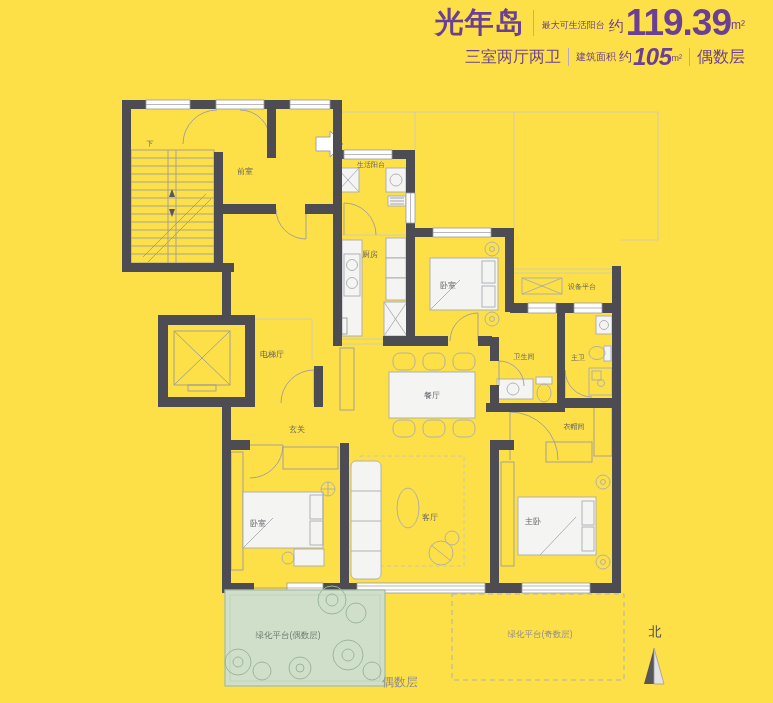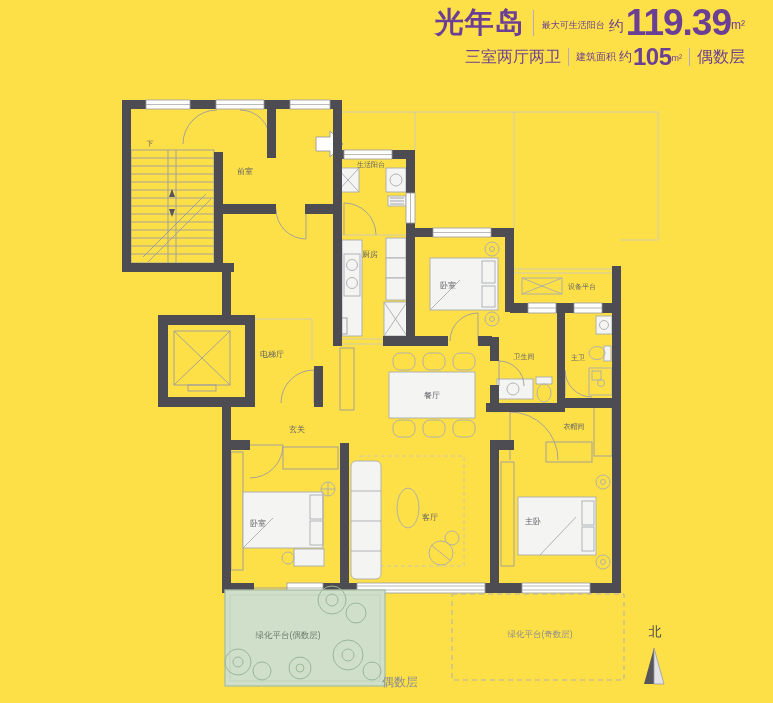--- a/index.html
+++ b/index.html
@@ -13,21 +13,21 @@
   .hdr .vdiv{width:1px;background:#b9a6cf;height:26px;margin:0 8px;}
   .hdr .vdiv2{width:1px;background:#b9a6cf;height:18px;margin:0 7px;align-self:center;}
   .hdr .stack{display:flex;font-size:9px;line-height:10px;margin-top:4px;}
   .hdr .approx{font-size:15px;margin:6px 2px 0 4px;}
   .hdr .big{font-size:37px;font-weight:bold;letter-spacing:-1px;line-height:36px;}
   .hdr .unit{font-size:12px;margin-top:4px;}
   .hdr .row2{margin-top:1px;align-items:center;height:24px;}
   .hdr .mid{font-size:16px;}
   .hdr .stack2{display:flex;font-size:10px;line-height:8px;}
   .hdr .approx2{font-size:13px;margin:0 1px 0 3px;}
-  .hdr .big2{font-size:24px;font-weight:bold;line-height:22px;letter-spacing:-0.5px;}
+  .hdr .big2{font-size:24px;font-weight:bold;line-height:22px;letter-spacing:-0.5px;font-style:italic;}
   .hdr .unit2{font-size:9px;margin-top:1px;}
   
   .wall{fill:#4c4c52;}
   .thin{stroke:#9b9ba1;stroke-width:0.9;fill:none;}
   .lite{stroke:#c6c6ca;stroke-width:0.8;fill:none;}
   .furn{stroke:#a9abb0;stroke-width:0.9;fill:#f4f4f2;}
   .furnN{stroke:#a9abb0;stroke-width:0.9;fill:none;}
   .door{stroke:#9b9ba1;stroke-width:0.9;fill:none;}
   .win{fill:#fdfdfc;stroke:#9b9ba1;stroke-width:0.8;}
   .winl{stroke:#9b9ba1;stroke-width:0.7;}

